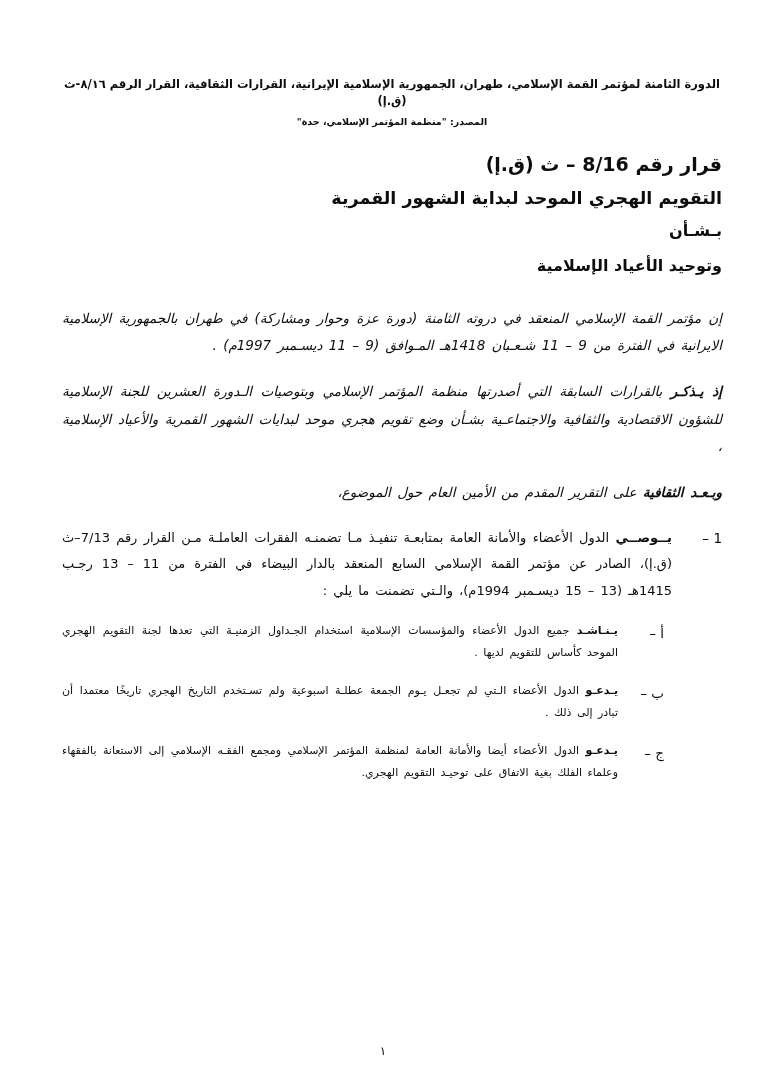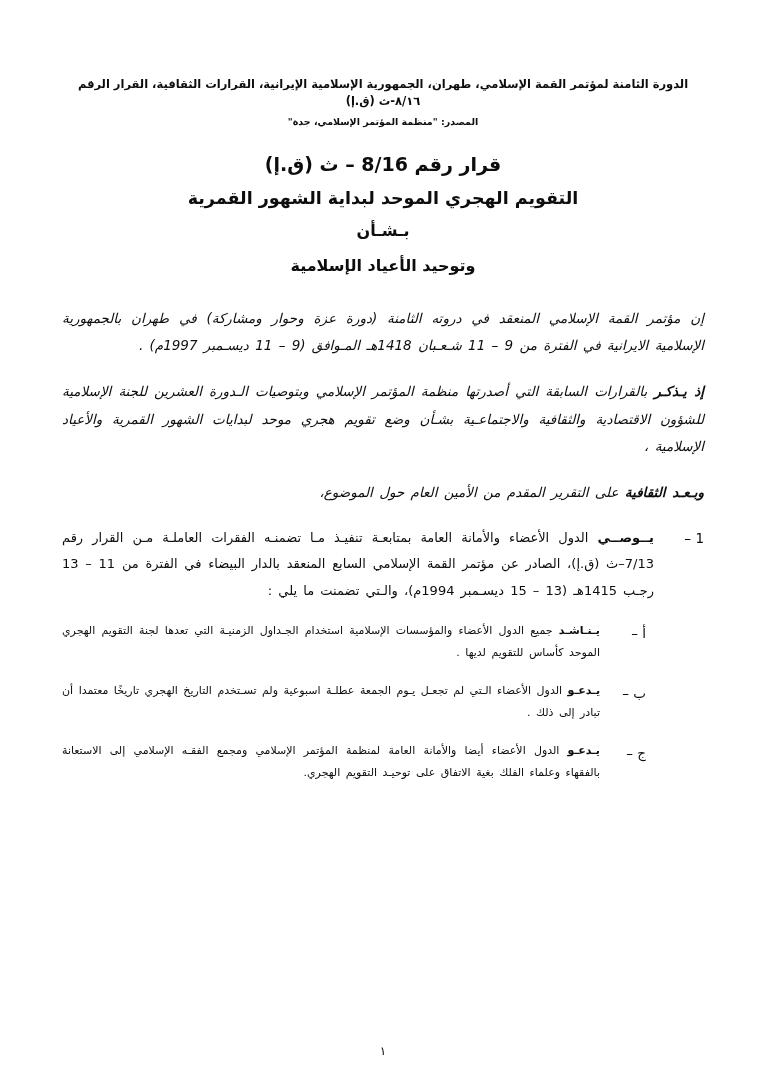--- a/index.html
+++ b/index.html
@@ -12,21 +12,21 @@
     height: 1084px;
     font-family: "DejaVu Sans", sans-serif;
     color: #0d0d0d;
     position: relative;
     overflow: hidden;
   }
   .page {
     width: 766px;
     height: 1084px;
     box-sizing: border-box;
-    padding: 76px 62px 30px 62px;
+    padding: 76px 44px 30px 62px;
     position: relative;
   }
 
   
   .doc-header {
     text-align: center;
     font-size: 11.5px;
     font-weight: bold;
     line-height: 1.5;
     letter-spacing: 0px;
@@ -45,20 +45,21 @@
   
   .title-block {
     text-align: center;
     direction: rtl;
     margin-bottom: 30px;
   }
   .title-line {
     font-weight: bold;
     letter-spacing: 0.5px;
     margin: 0 0 13px 0;
+    text-align: right;
   }
   .t-res { font-size: 19px; }
   .t-about { font-size: 16px; margin-top: 2px; }
   .t-main { font-size: 17.5px; }
   .t-sub  { font-size: 16px; margin-top: 16px; }
 
   
   .para {
     direction: rtl;
     text-align: justify;

